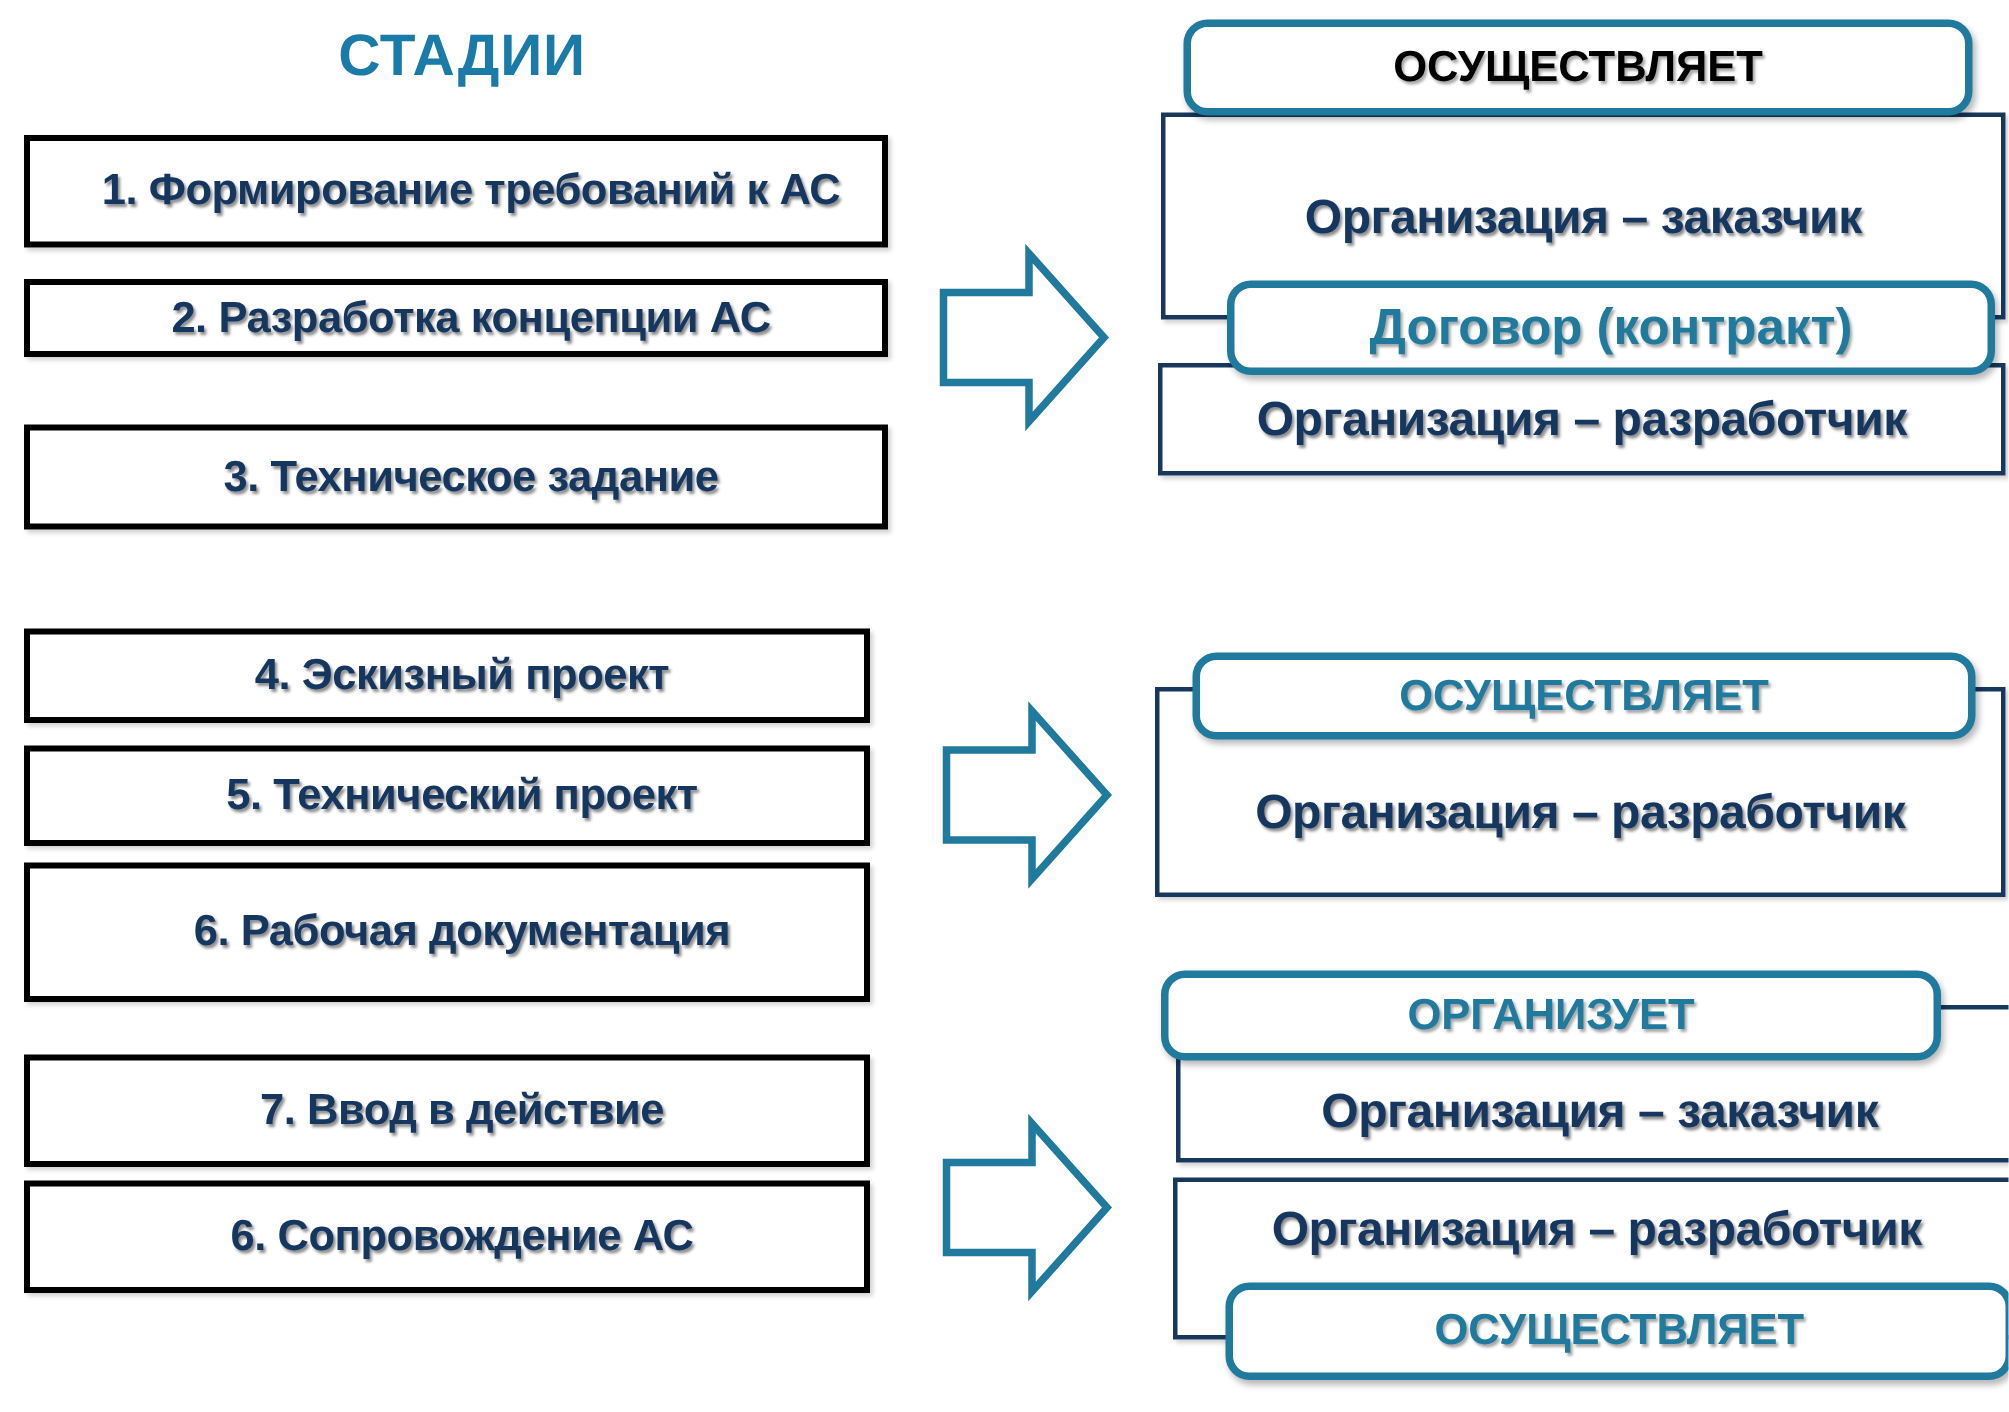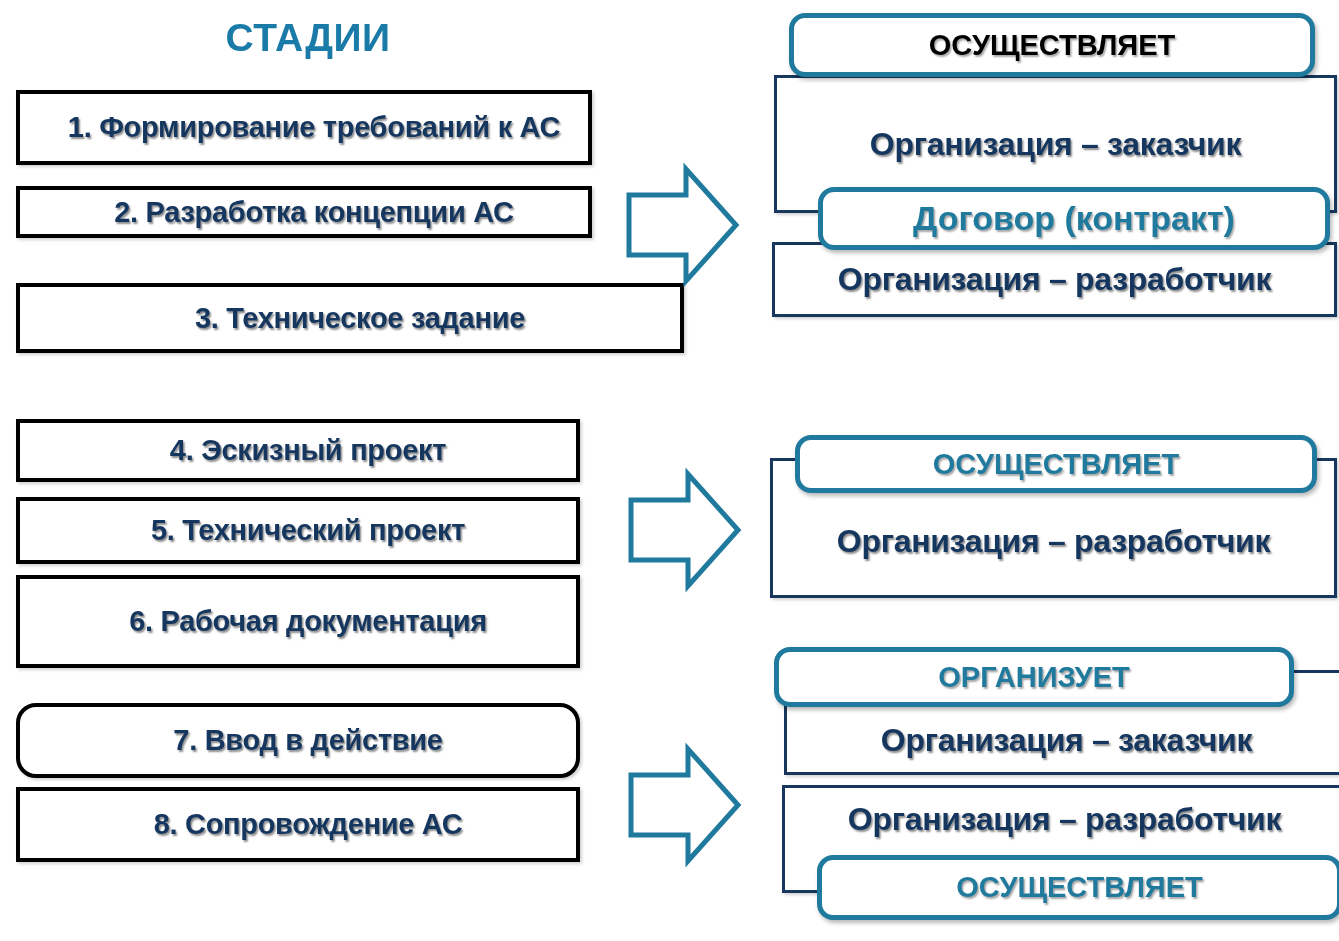--- a/index.html
+++ b/index.html
@@ -49,26 +49,26 @@
 </style>
 </head>
 <body>
 
 <div class="canvas">
 
   <div class="title">СТАДИИ</div>
 
   <div class="stage" style="top:90px;  height:75px; width:576px;">1. Формирование требований к АС</div>
   <div class="stage" style="top:186px; height:52px; width:576px;">2. Разработка концепции АС</div>
-  <div class="stage" style="top:283px; height:70px; width:668px;">3. Техническое задание</div>
+  <div class="stage" style="top:283px; height:70px; width:576px;">3. Техническое задание</div>
   <div class="stage" style="top:419px; height:63px; width:564px;">4. Эскизный проект</div>
   <div class="stage" style="top:497px; height:67px; width:564px;">5. Технический проект</div>
   <div class="stage" style="top:575px; height:93px; width:564px;">6. Рабочая документация</div>
-  <div class="stage" style="top:703px; height:75px; width:564px;border-radius:20px;">7. Ввод в действие</div>
-  <div class="stage" style="top:787px; height:75px; width:564px;">8. Сопровождение АС</div>
+  <div class="stage" style="top:703px; height:75px; width:564px;">7. Ввод в действие</div>
+  <div class="stage" style="top:787px; height:75px; width:564px;">6. Сопровождение АС</div>
 
   <svg class="arrow" style="left:614px; top:161px;" width="114" height="128" viewBox="0 0 114 128">
     <polygon points="3,34 60,34 60,8 110,64 60,120 60,94 3,94"></polygon>
   </svg>
   <svg class="arrow" style="left:616px; top:466px;" width="114" height="128" viewBox="0 0 114 128">
     <polygon points="3,34 60,34 60,8 110,64 60,120 60,94 3,94"></polygon>
   </svg>
   <svg class="arrow" style="left:616px; top:741px;" width="114" height="128" viewBox="0 0 114 128">
     <polygon points="3,34 60,34 60,8 110,64 60,120 60,94 3,94"></polygon>
   </svg>

